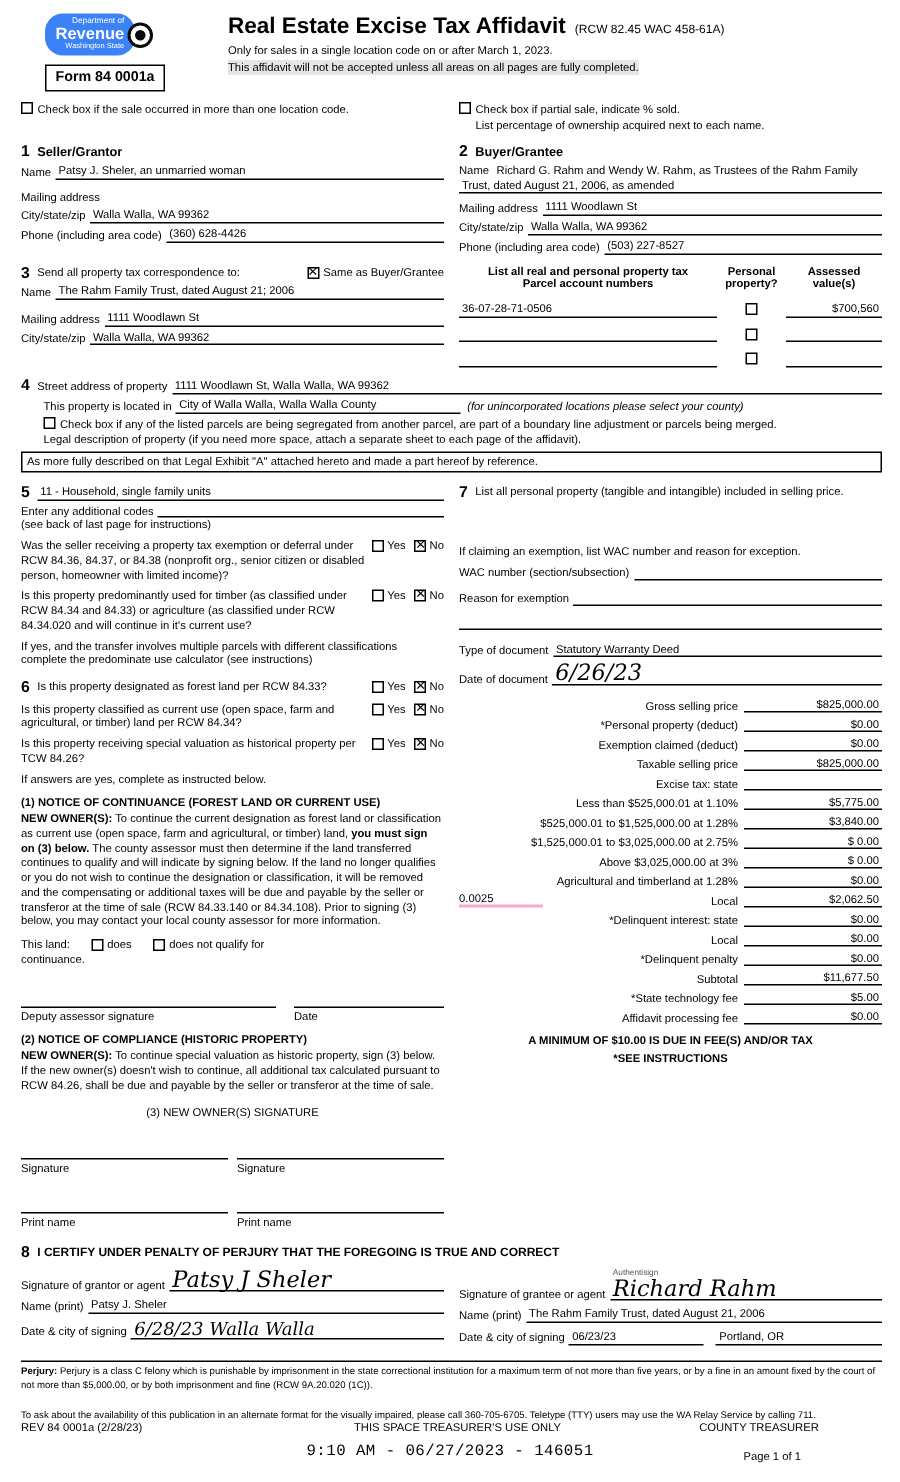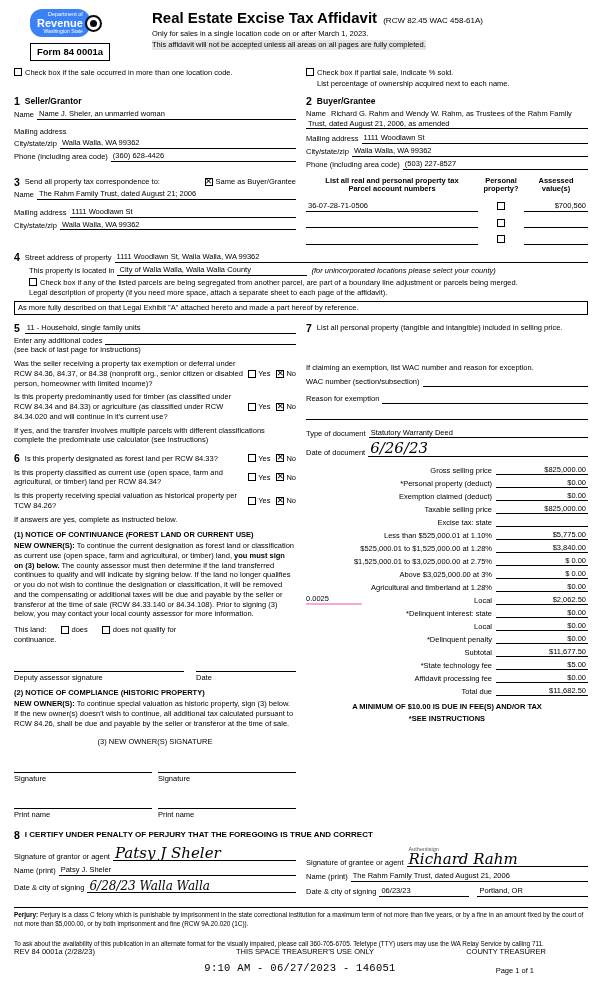--- a/index.html
+++ b/index.html
@@ -59,21 +59,21 @@
 .parcel-row .p-val{width:64px;flex:none;border-bottom:1px solid #000;min-height:9px;text-align:right;padding:0 2px}
 
 .s4{margin-top:7px}
 .indent{margin-left:15px}
 .s4-note{font-style:italic;padding-left:4px;flex:none}
 .loc-fill{flex:none;width:190px}
 .legal-box{border:1px solid #000;margin-top:3px;padding:1px 3px;min-height:12px}
 .check-line{display:flex;align-items:flex-start;margin-top:2px}
 
 .main-cols{margin-top:8px}
-.q{display:flex;align-items:center;margin-top:4px}
+.q{display:flex;align-items:flex-start;margin-top:4px}
 .q-text{flex:1;padding-right:4px}
 .yn{display:flex;align-items:center;flex:none;white-space:nowrap}
 .yn .cb{margin-right:2px}
 .yn-lbl{margin-right:6px}
 .yn-lbl:last-child{margin-right:0}
 .notice-title{font-weight:bold;margin-top:6px}
 .notice-body{margin-top:1px}
 .this-land{display:flex;align-items:center;margin-top:6px}
 .this-land .gap{width:14px}
 .dep-row{display:flex;margin-top:18px}
@@ -161,21 +161,21 @@
   </div>
 
   <div class="cols">
     <div class="col-l">
       <div class="sec-head">
         <span class="sec">1</span>
         <span class="sec-title">Seller/Grantor</span>
       </div>
       <div class="row">
         <span class="lbl">Name</span>
-        <span class="fill">Name J. Sheler, an unmarried woman</span>
+        <span class="fill">Patsy J. Sheler, an unmarried woman</span>
       </div>
       <div class="row mt7">
         <span class="lbl">Mailing address</span>
       </div>
       <div class="row">
         <span class="lbl">City/state/zip</span>
         <span class="fill">Walla Walla, WA  99362</span>
       </div>
       <div class="row">
         <span class="lbl">Phone (including area code)</span>
@@ -494,24 +494,20 @@
               <span class="fee-value">$11,677.50</span>
             </div>
             <div class="fee-row">
               <span class="fee-label">*State technology fee</span>
               <span class="fee-value">$5.00</span>
             </div>
             <div class="fee-row">
               <span class="fee-label">Affidavit processing fee</span>
               <span class="fee-value">$0.00</span>
             </div>
-            <div class="fee-row">
-              <span class="fee-label">Total due</span>
-              <span class="fee-value">$11,682.50</span>
-            </div>
           </div>
         <div class="fee-min">A MINIMUM OF $10.00 IS DUE IN FEE(S) AND/OR TAX</div>
         <div class="fee-see">*SEE INSTRUCTIONS</div>
       </div>
     </div>
   </div>
 
   <div class="sec8">
     <div class="sec8-head">
       <span class="sec">8</span>

